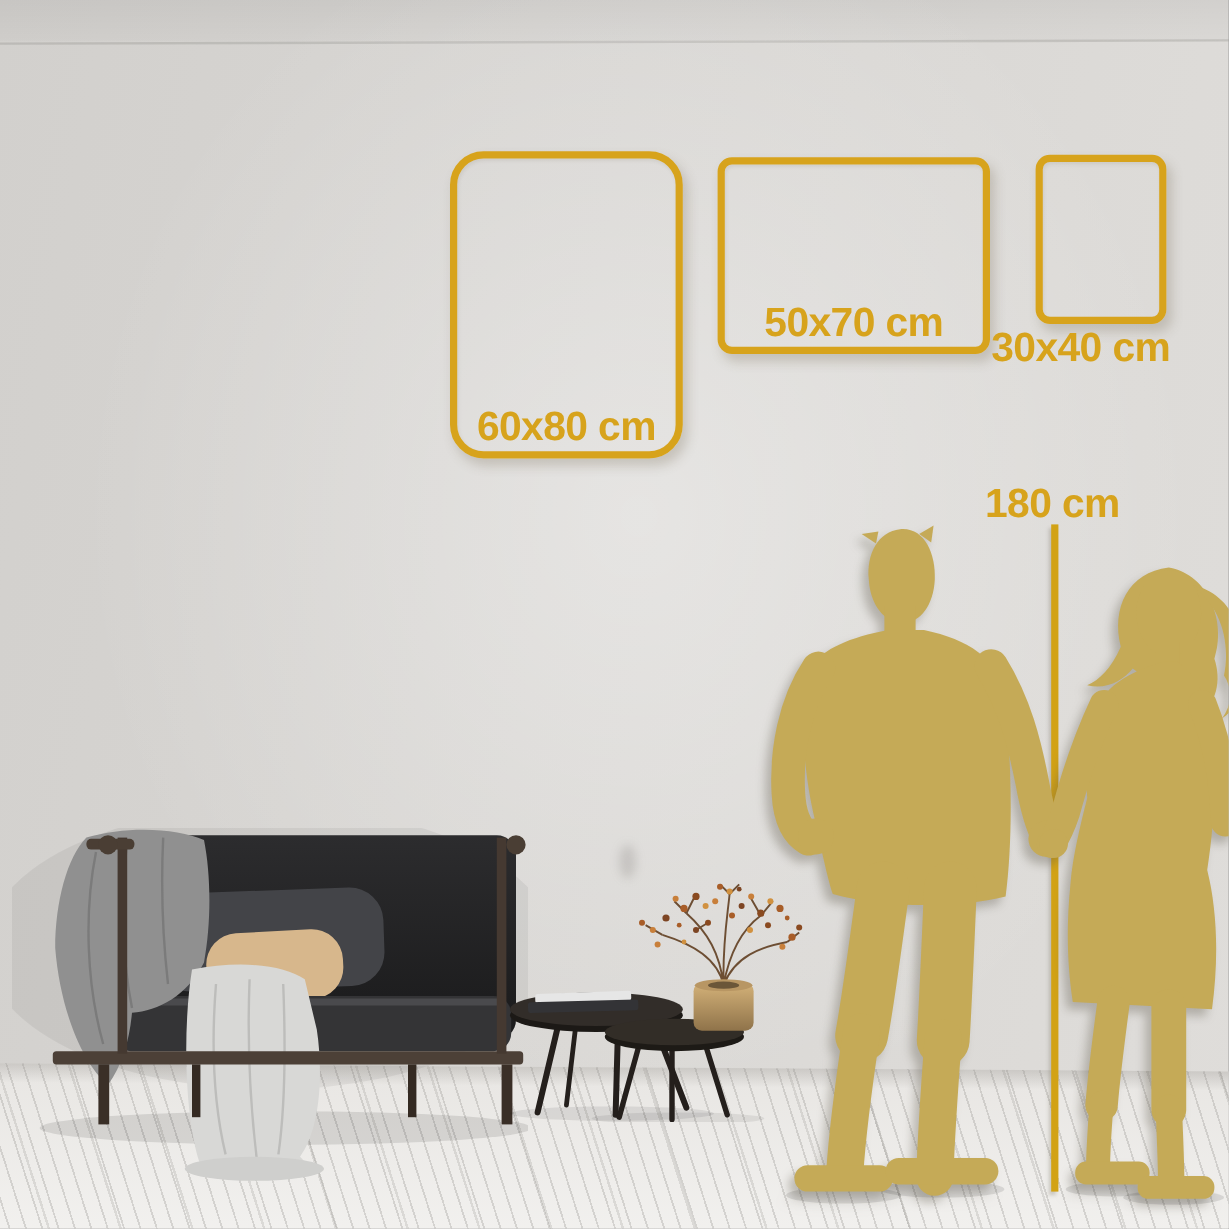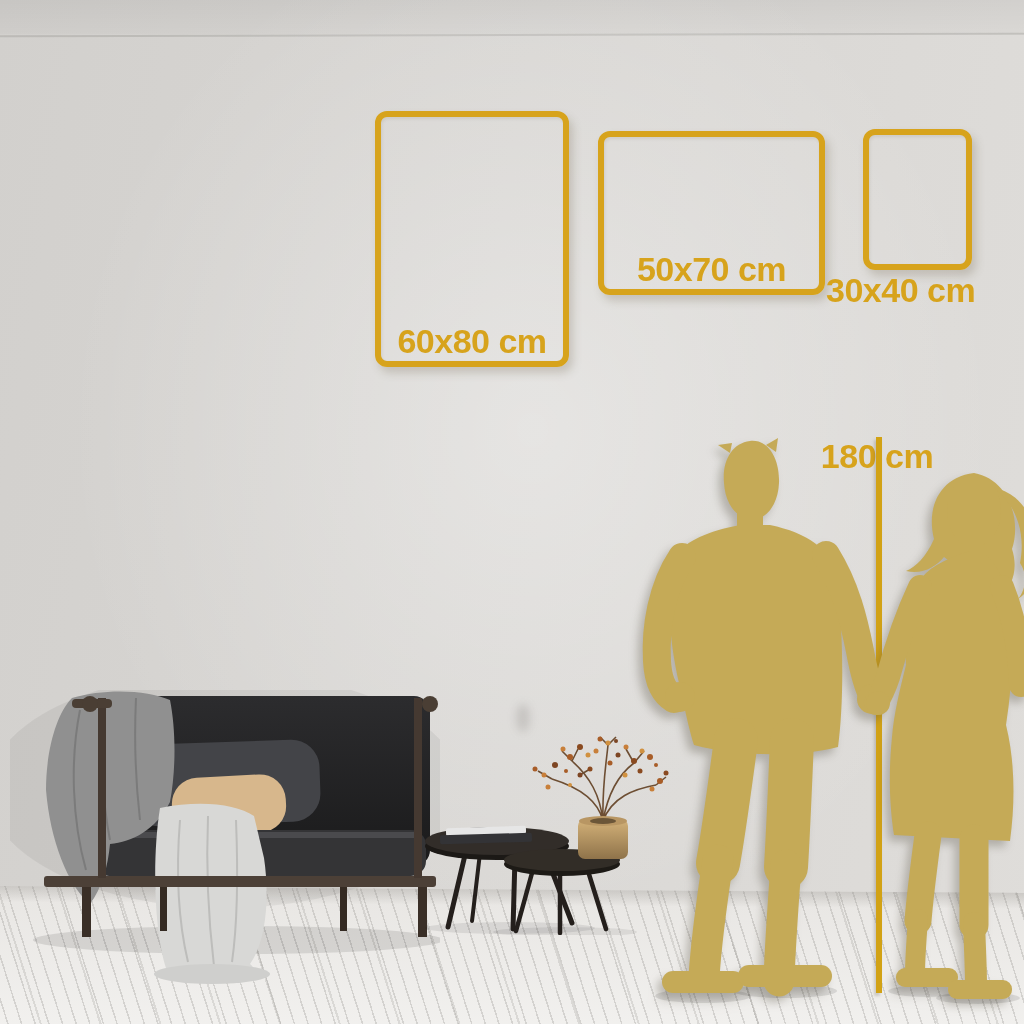--- a/index.html
+++ b/index.html
@@ -25,26 +25,26 @@
       repeating-linear-gradient(72deg, rgba(152,150,146,0.32) 0 1.5px, rgba(255,255,255,0) 1.5px 13px),
       repeating-linear-gradient(72deg, rgba(140,138,133,0.22) 0 2px, rgba(255,255,255,0) 2px 57px),
       linear-gradient(#e8e6e3,#f3f2f0);}
   
   .frame{position:absolute;border:6px solid #d7a31c;border-radius:12px;
     box-shadow:4px 6px 9px rgba(110,100,75,0.25), inset 1px 2px 3px rgba(110,100,75,0.12);
     display:flex;align-items:flex-end;justify-content:center;z-index:2;}
   .lbl{color:#d7a31c;font-weight:800;font-size:34px;letter-spacing:-0.5px;white-space:nowrap;}
   .lbl-below{position:absolute;text-align:left;z-index:2;}
   #frame-90x120{left:60px;top:130px;width:285px;height:367px;}
-  #frame-60x80 {left:375px;top:111px;width:182px;height:244px;}
+  #frame-60x80 {left:375px;top:126px;width:182px;height:244px;border-radius:28px;}
   #frame-50x70 {left:598px;top:131px;width:215px;height:152px;}
   #frame-30x40 {left:863px;top:129px;width:97px;height:129px;}
   #label-30x40 {left:826px;top:271px;width:172px;}
   
-  #height-label{position:absolute;left:793px;top:401px;width:168px;text-align:center;z-index:2;margin-top:36px;}
+  #height-label{position:absolute;left:793px;top:401px;width:168px;text-align:center;z-index:2;}
   #height-line{position:absolute;left:876px;top:437px;width:6px;height:556px;background:#d2a215;
     box-shadow:-2px 3px 3px rgba(100,92,70,0.25);z-index:3;}
   
   .scene-svg{position:absolute;z-index:4;}
   #couple-svg{left:640px;top:435px;z-index:5;filter:drop-shadow(-5px 6px 4px rgba(95,90,75,0.35));}
   #sofa-svg{left:10px;top:690px;}
   #tables-svg{left:420px;top:735px;}
 </style>
 </head>
 <body>

